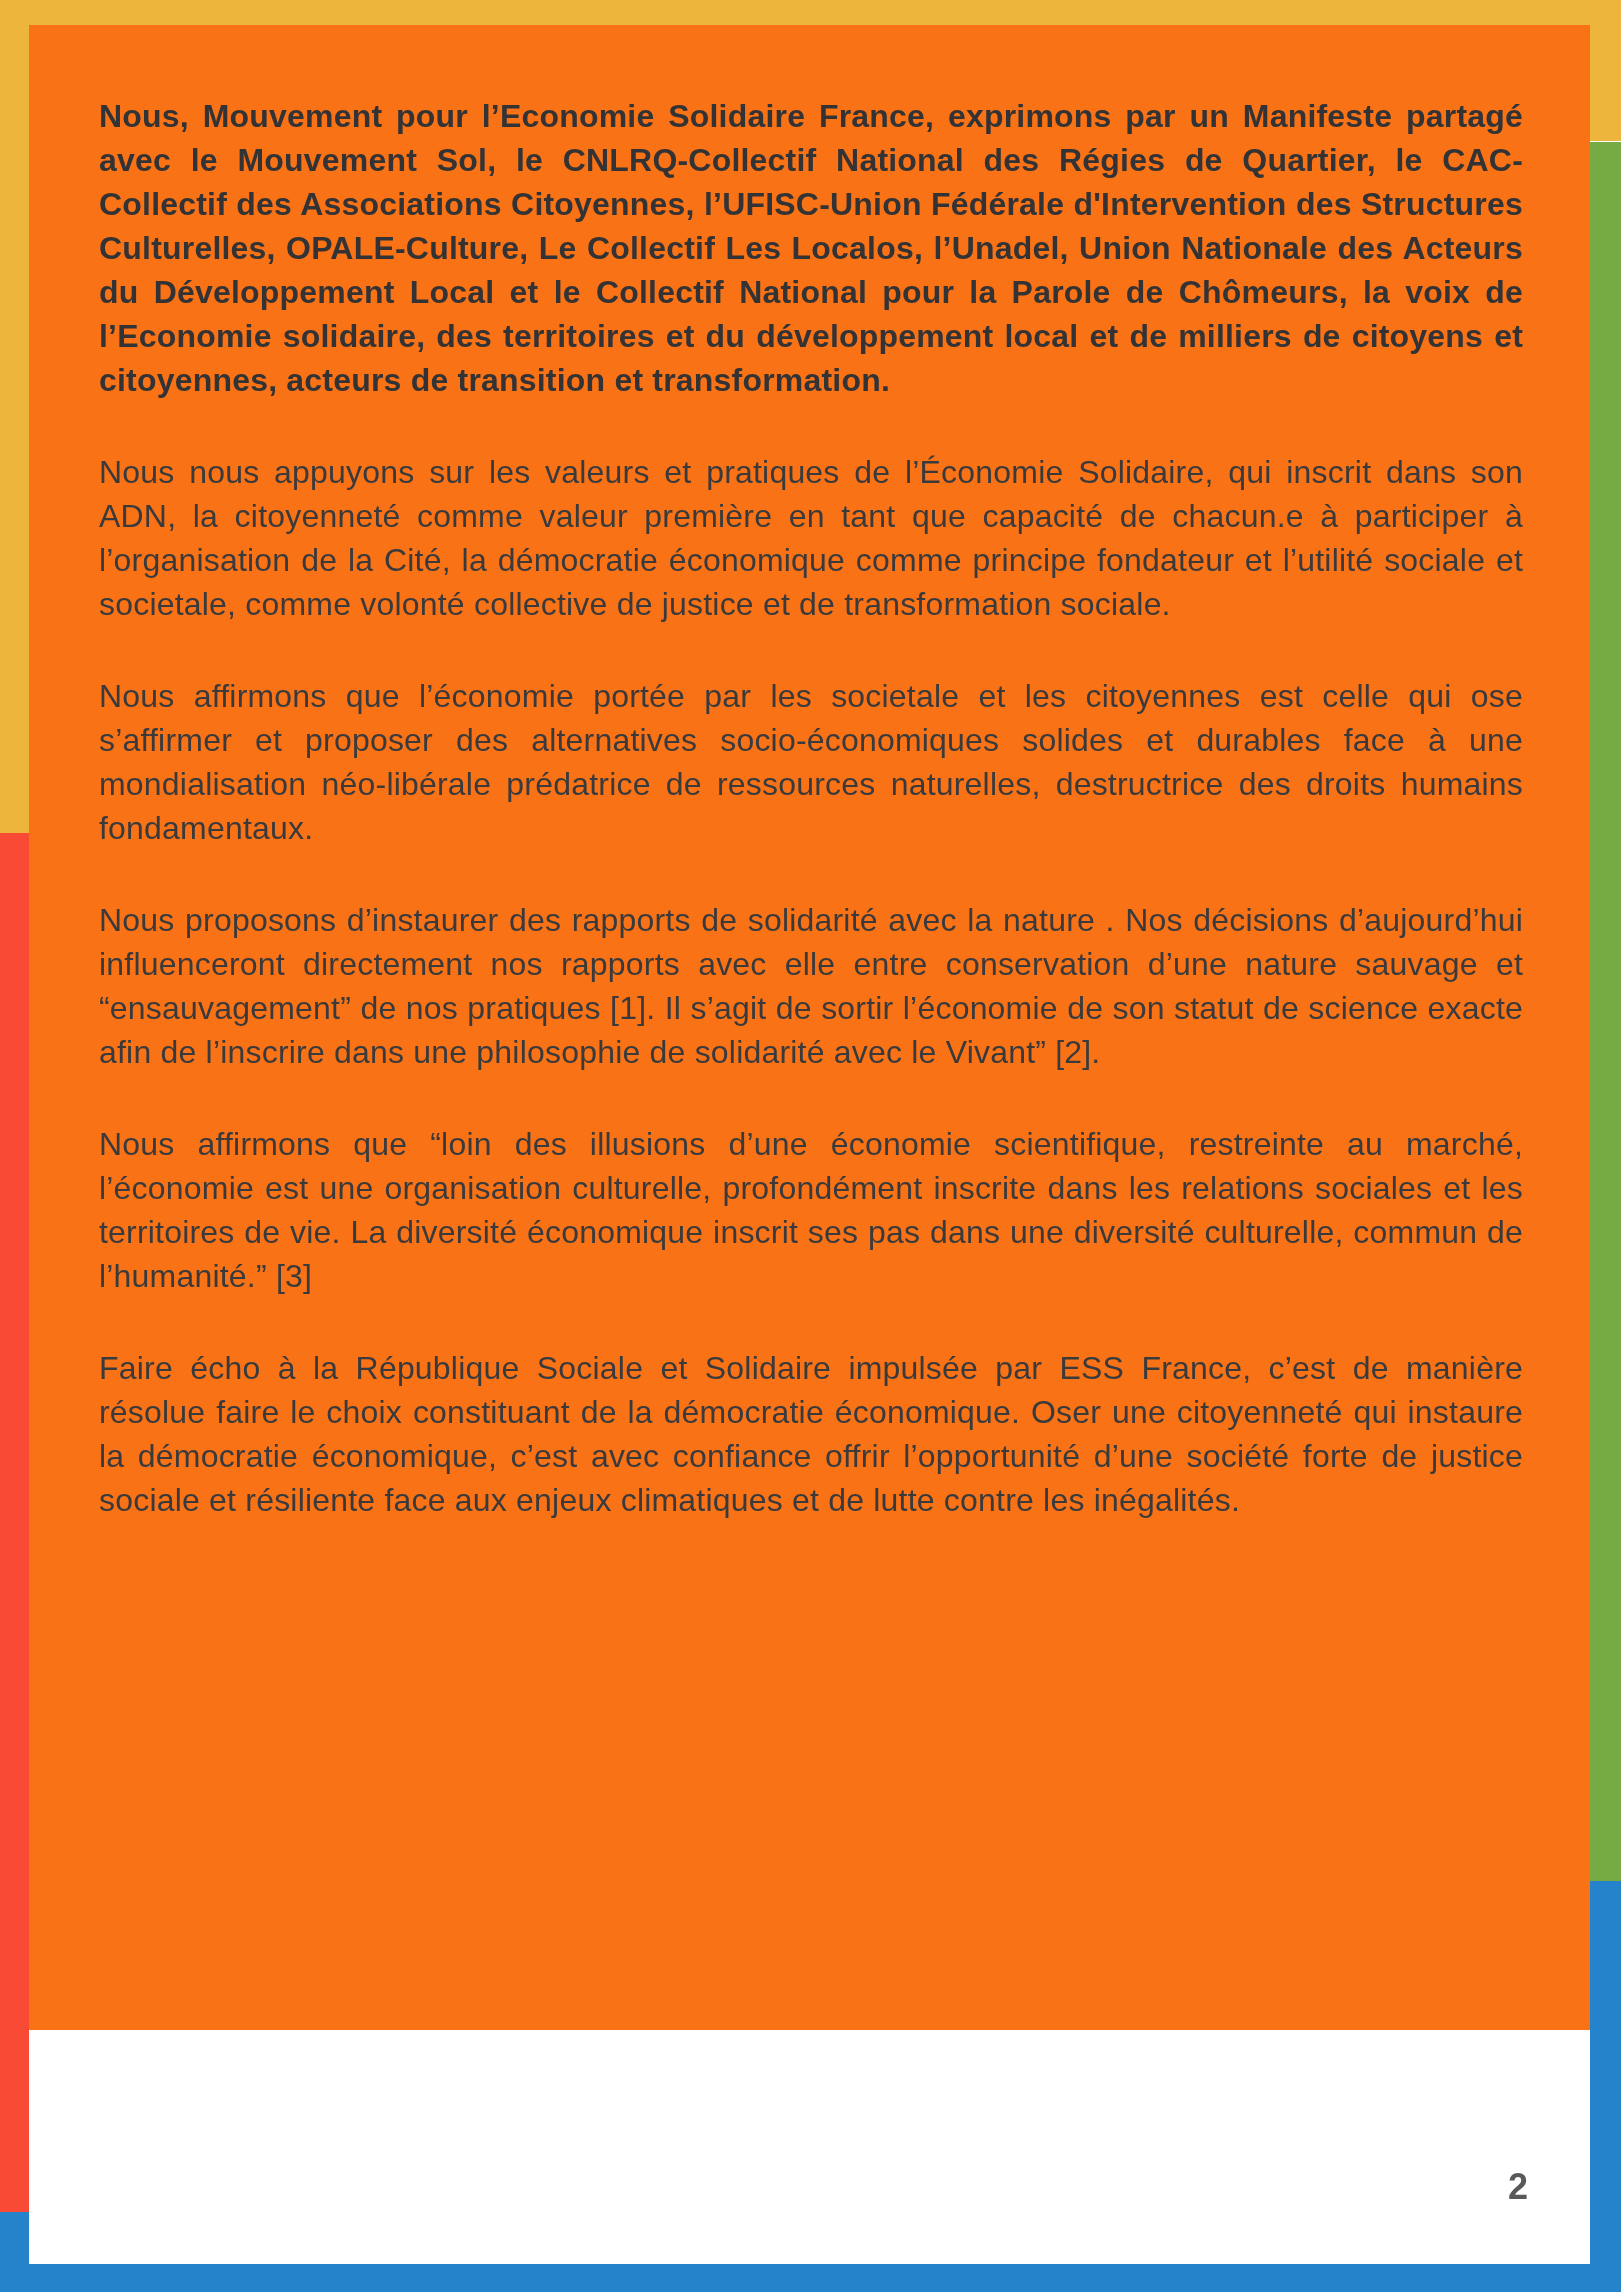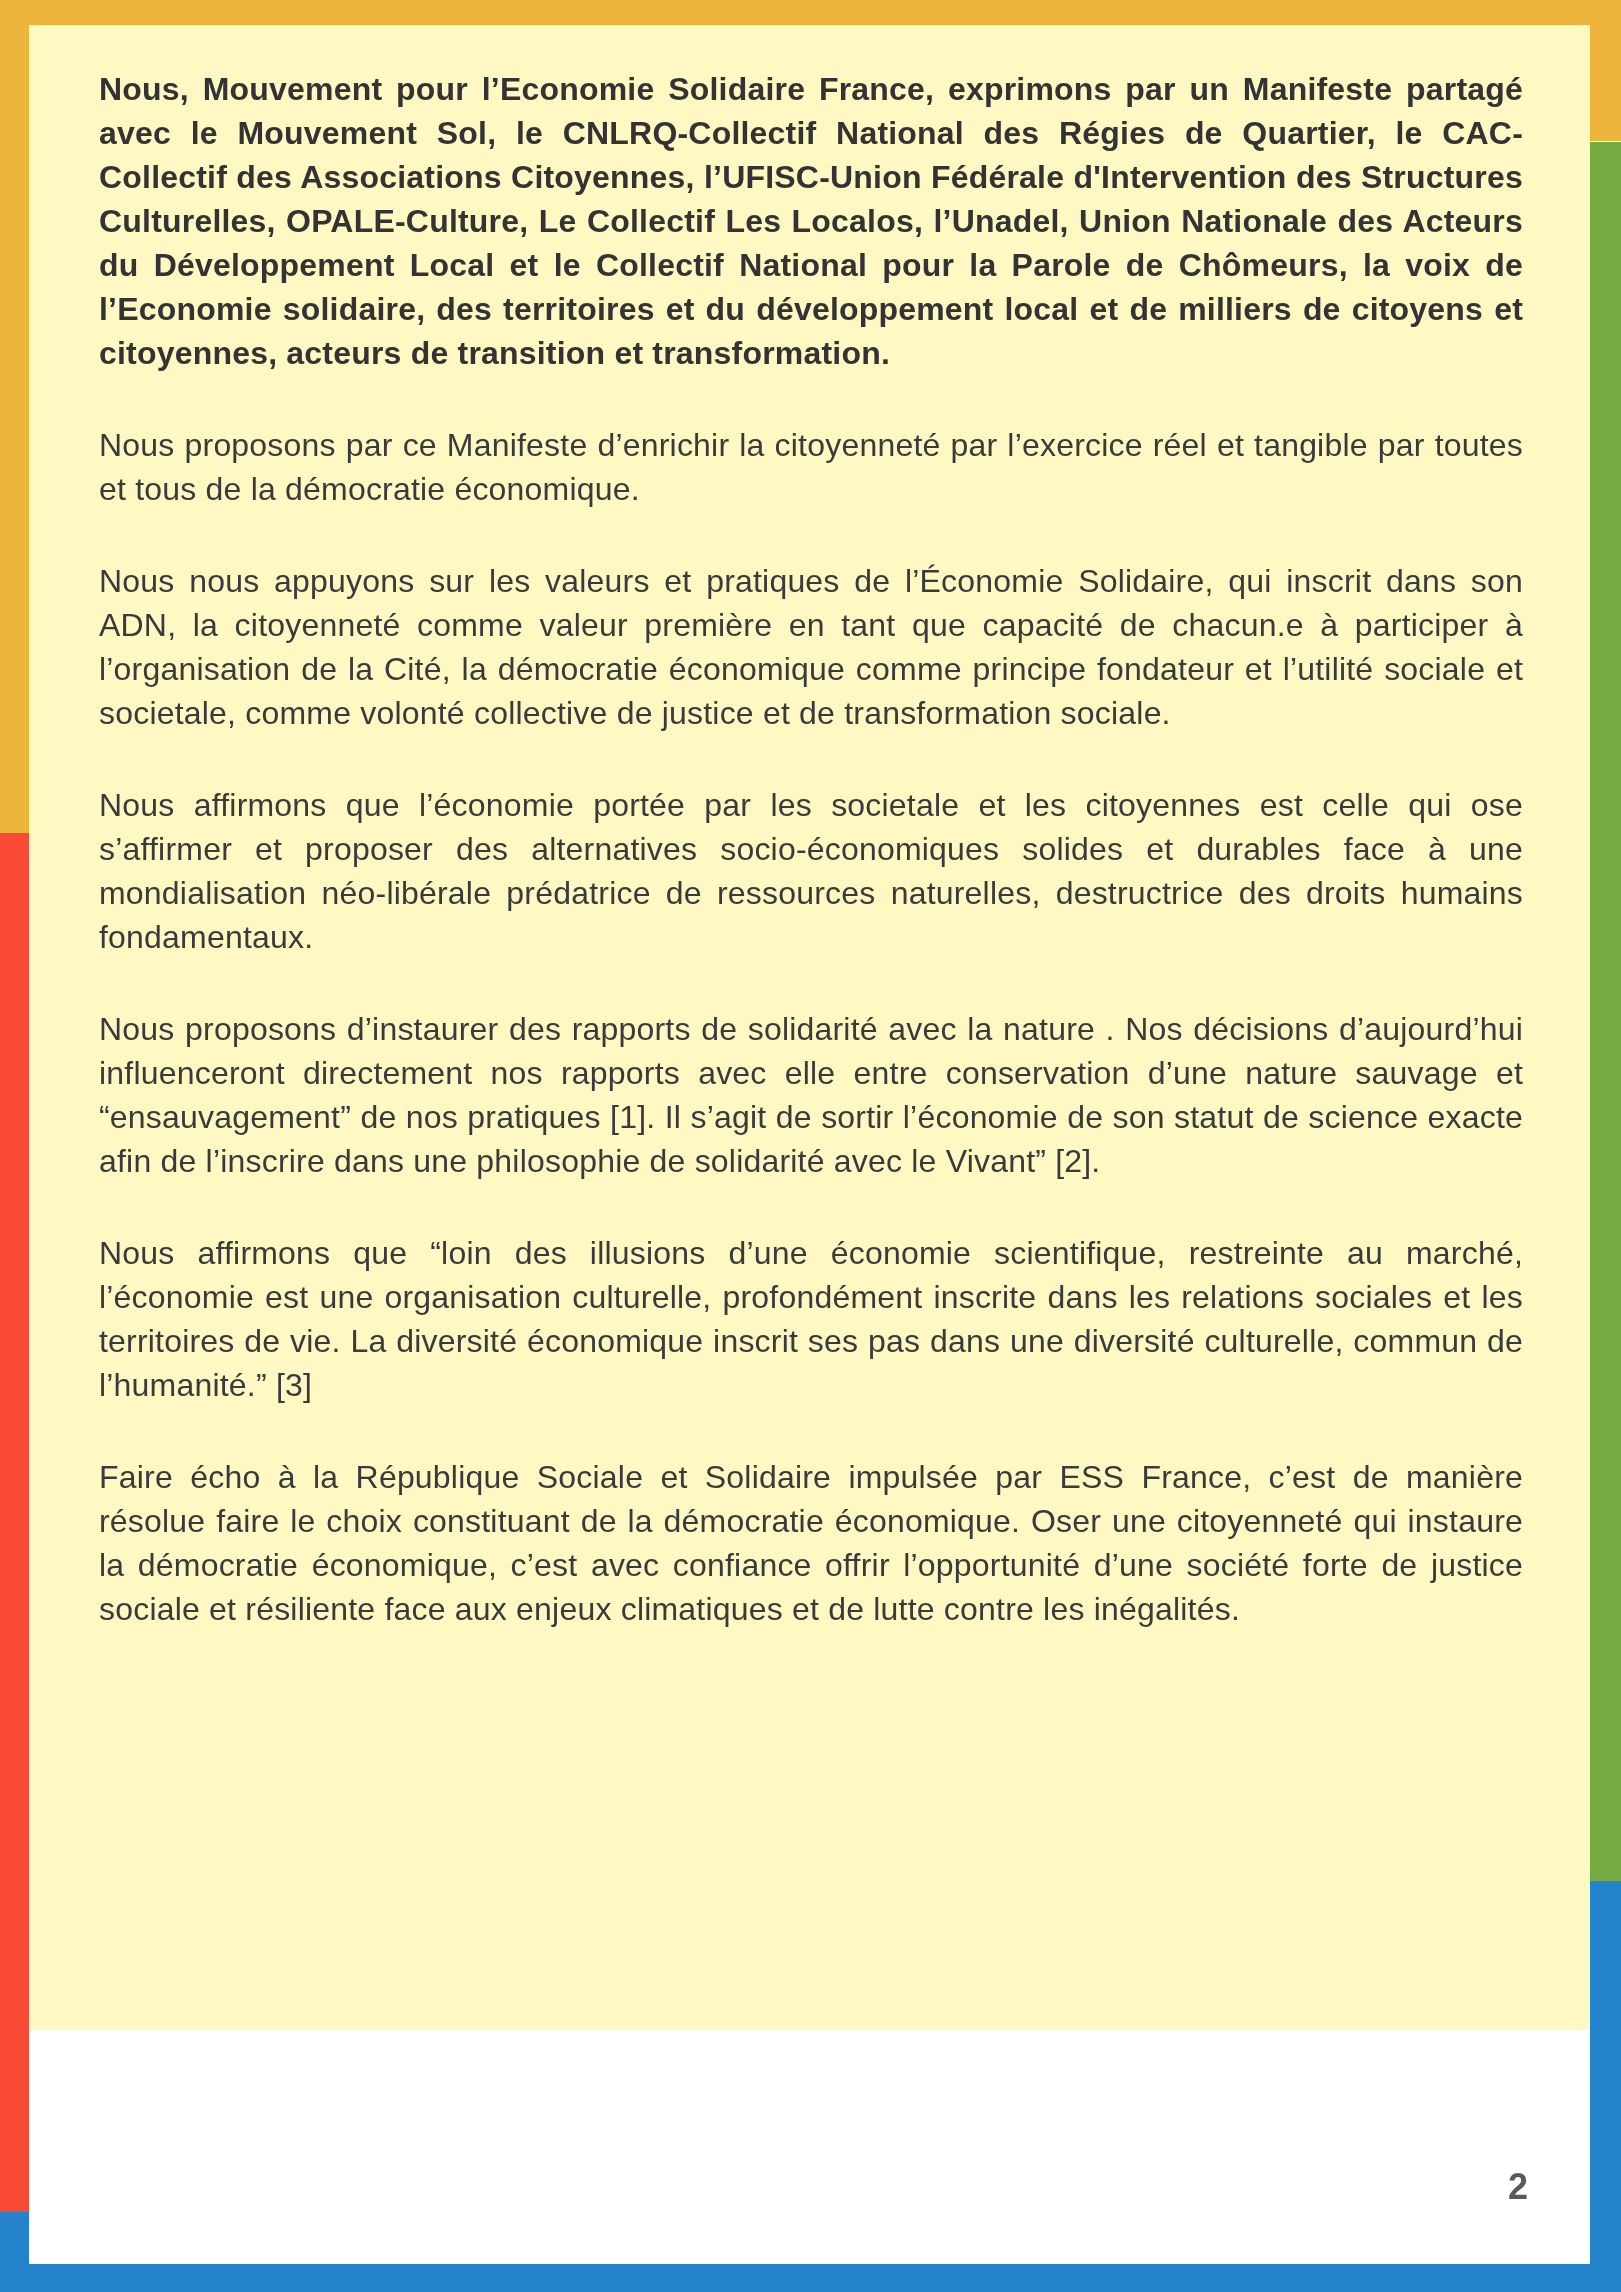--- a/index.html
+++ b/index.html
@@ -22,22 +22,22 @@
   #left-yellow{left:0;top:25px;width:29px;height:808px;background:var(--yellow);}
   #left-red{left:0;top:833px;width:29px;height:1379px;background:var(--red);}
   #left-blue{left:0;top:2212px;width:29px;height:81px;background:var(--blue);}
   #right-yellow{left:1590px;top:25px;width:31px;height:116px;background:var(--yellow);}
   #right-green{left:1590px;top:142px;width:31px;height:1739px;background:var(--green);}
   #right-blue{left:1590px;top:1881px;width:31px;height:412px;background:var(--blue);}
   #bottom-bar{left:0;top:2264px;width:1621px;height:29px;background:var(--blue);}
 
   .content{
     position:absolute;left:29px;top:25px;width:1561px;height:2005px;
-    background:#fef9c3;box-sizing:border-box;
-    padding:42px 67px 0 70px;
+    background:#f97316;box-sizing:border-box;
+    padding:69px 67px 0 70px;
   }
   .content p{
     margin:0 0 48px 0;
     font-size:32px;
     line-height:44px;
     color:var(--text);
     text-align:justify;
     letter-spacing:0.2px;
   }
   .content p.bold{
@@ -60,21 +60,20 @@
 <div class="frame" id="left-yellow"></div>
 <div class="frame" id="left-red"></div>
 <div class="frame" id="left-blue"></div>
 <div class="frame" id="right-yellow"></div>
 <div class="frame" id="right-green"></div>
 <div class="frame" id="right-blue"></div>
 <div class="frame" id="bottom-bar"></div>
 
 <div class="content">
   <p class="bold">Nous, Mouvement pour l’Economie Solidaire France, exprimons par un Manifeste partagé avec le  Mouvement Sol, le  CNLRQ-Collectif National des Régies de Quartier, le CAC-Collectif des Associations Citoyennes, l’UFISC-Union Fédérale d'Intervention des Structures Culturelles, OPALE-Culture,  Le Collectif Les Localos, l’Unadel, Union Nationale des Acteurs du Développement Local  et le Collectif National pour la Parole de Chômeurs,    la voix de l’Economie solidaire, des territoires et du développement local  et de milliers de citoyens et citoyennes, acteurs de transition et transformation.</p>
-  <p>Nous proposons par ce Manifeste d’enrichir la citoyenneté par l’exercice réel et tangible par toutes et tous de la démocratie économique.</p>
   <p>Nous nous appuyons sur les  valeurs et pratiques de l’Économie Solidaire, qui inscrit dans son ADN, la citoyenneté comme valeur première en tant que capacité de chacun.e à participer à l’organisation de la Cité, la démocratie économique  comme principe fondateur et   l’utilité sociale et societale, comme volonté collective de justice et de transformation sociale.</p>
   <p>Nous affirmons que l’économie portée par les societale et les citoyennes est celle qui ose s’affirmer et proposer des alternatives socio-économiques solides et durables face à une mondialisation néo-libérale prédatrice de ressources naturelles, destructrice des droits humains fondamentaux.</p>
   <p>Nous proposons  d’instaurer des rapports de solidarité avec la nature . Nos décisions d’aujourd’hui influenceront directement nos rapports avec elle entre conservation d’une nature sauvage et “ensauvagement” de nos pratiques [1].  Il s’agit  de sortir l’économie de son statut de science exacte   afin de l’inscrire dans une philosophie de solidarité avec le Vivant” [2].</p>
   <p>Nous affirmons que “loin des illusions d’une économie scientifique, restreinte au marché, l’économie est une organisation culturelle, profondément inscrite dans les relations sociales et les territoires de vie. La diversité économique inscrit ses pas dans une diversité culturelle, commun de l’humanité.” [3]</p>
   <p>Faire écho à la République Sociale et Solidaire impulsée par ESS France, c’est de manière résolue faire le choix constituant de la démocratie économique. Oser une citoyenneté qui instaure la démocratie économique, c’est avec confiance offrir l’opportunité d’une société forte de justice sociale et résiliente face aux enjeux climatiques et de lutte contre les inégalités.</p>
 </div>
 
 <div class="page-number">2</div>
 
 

